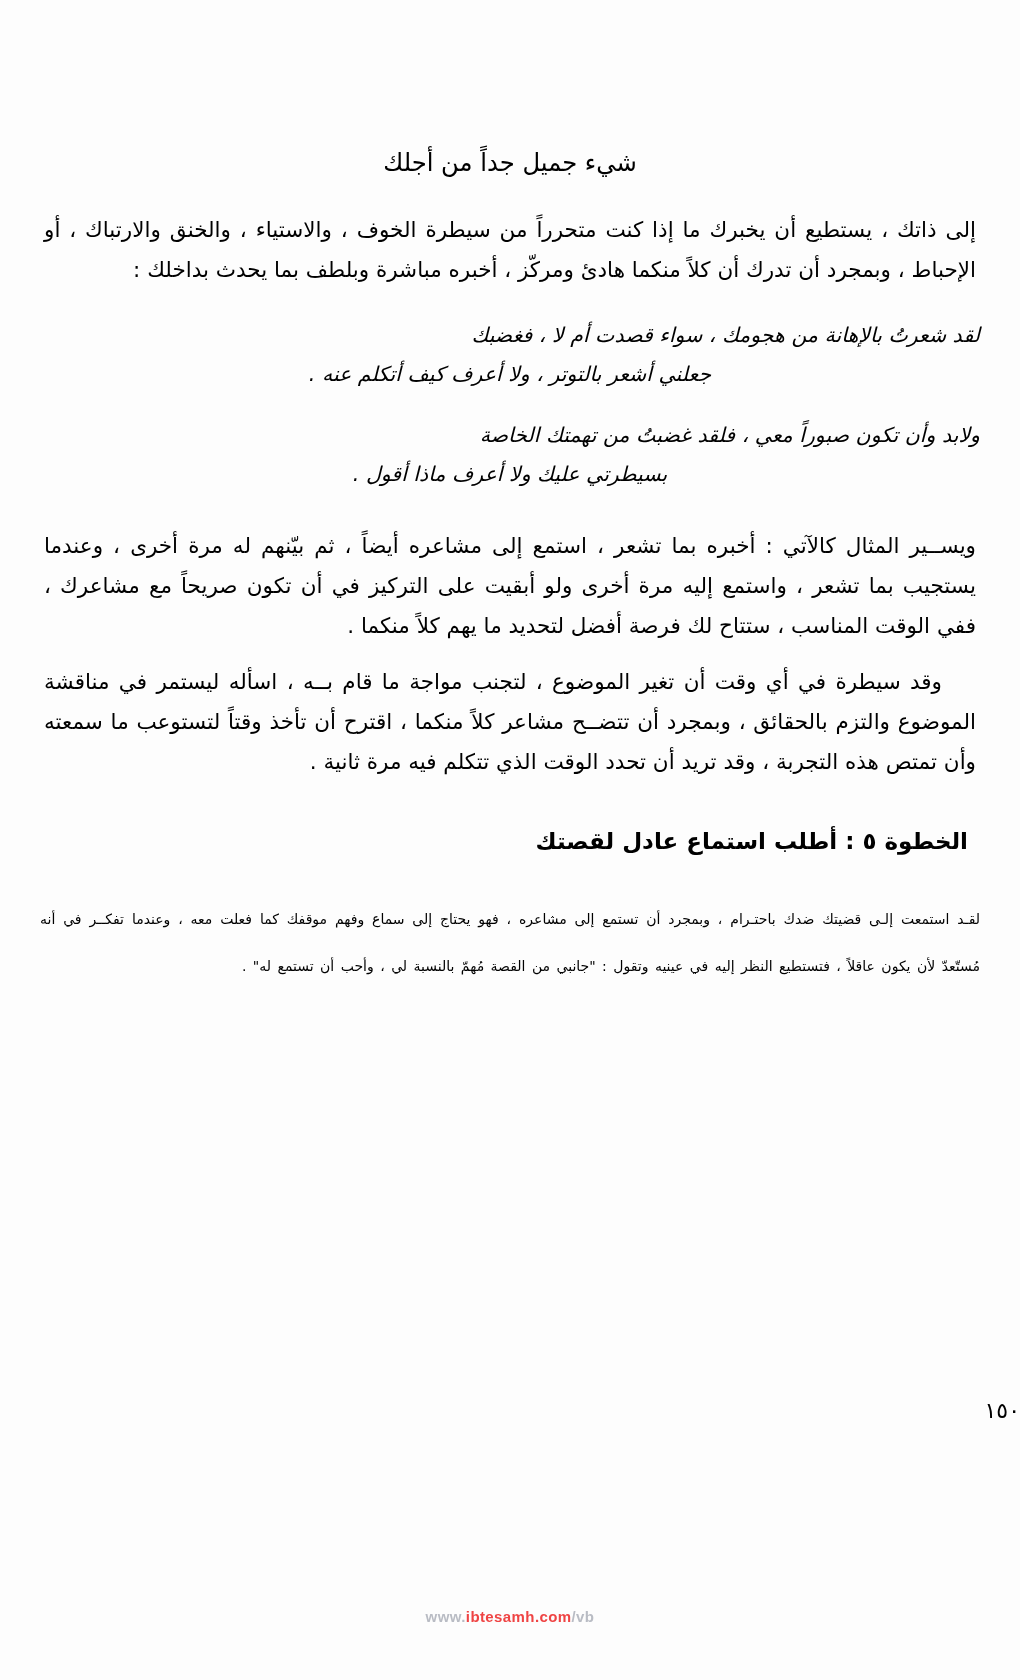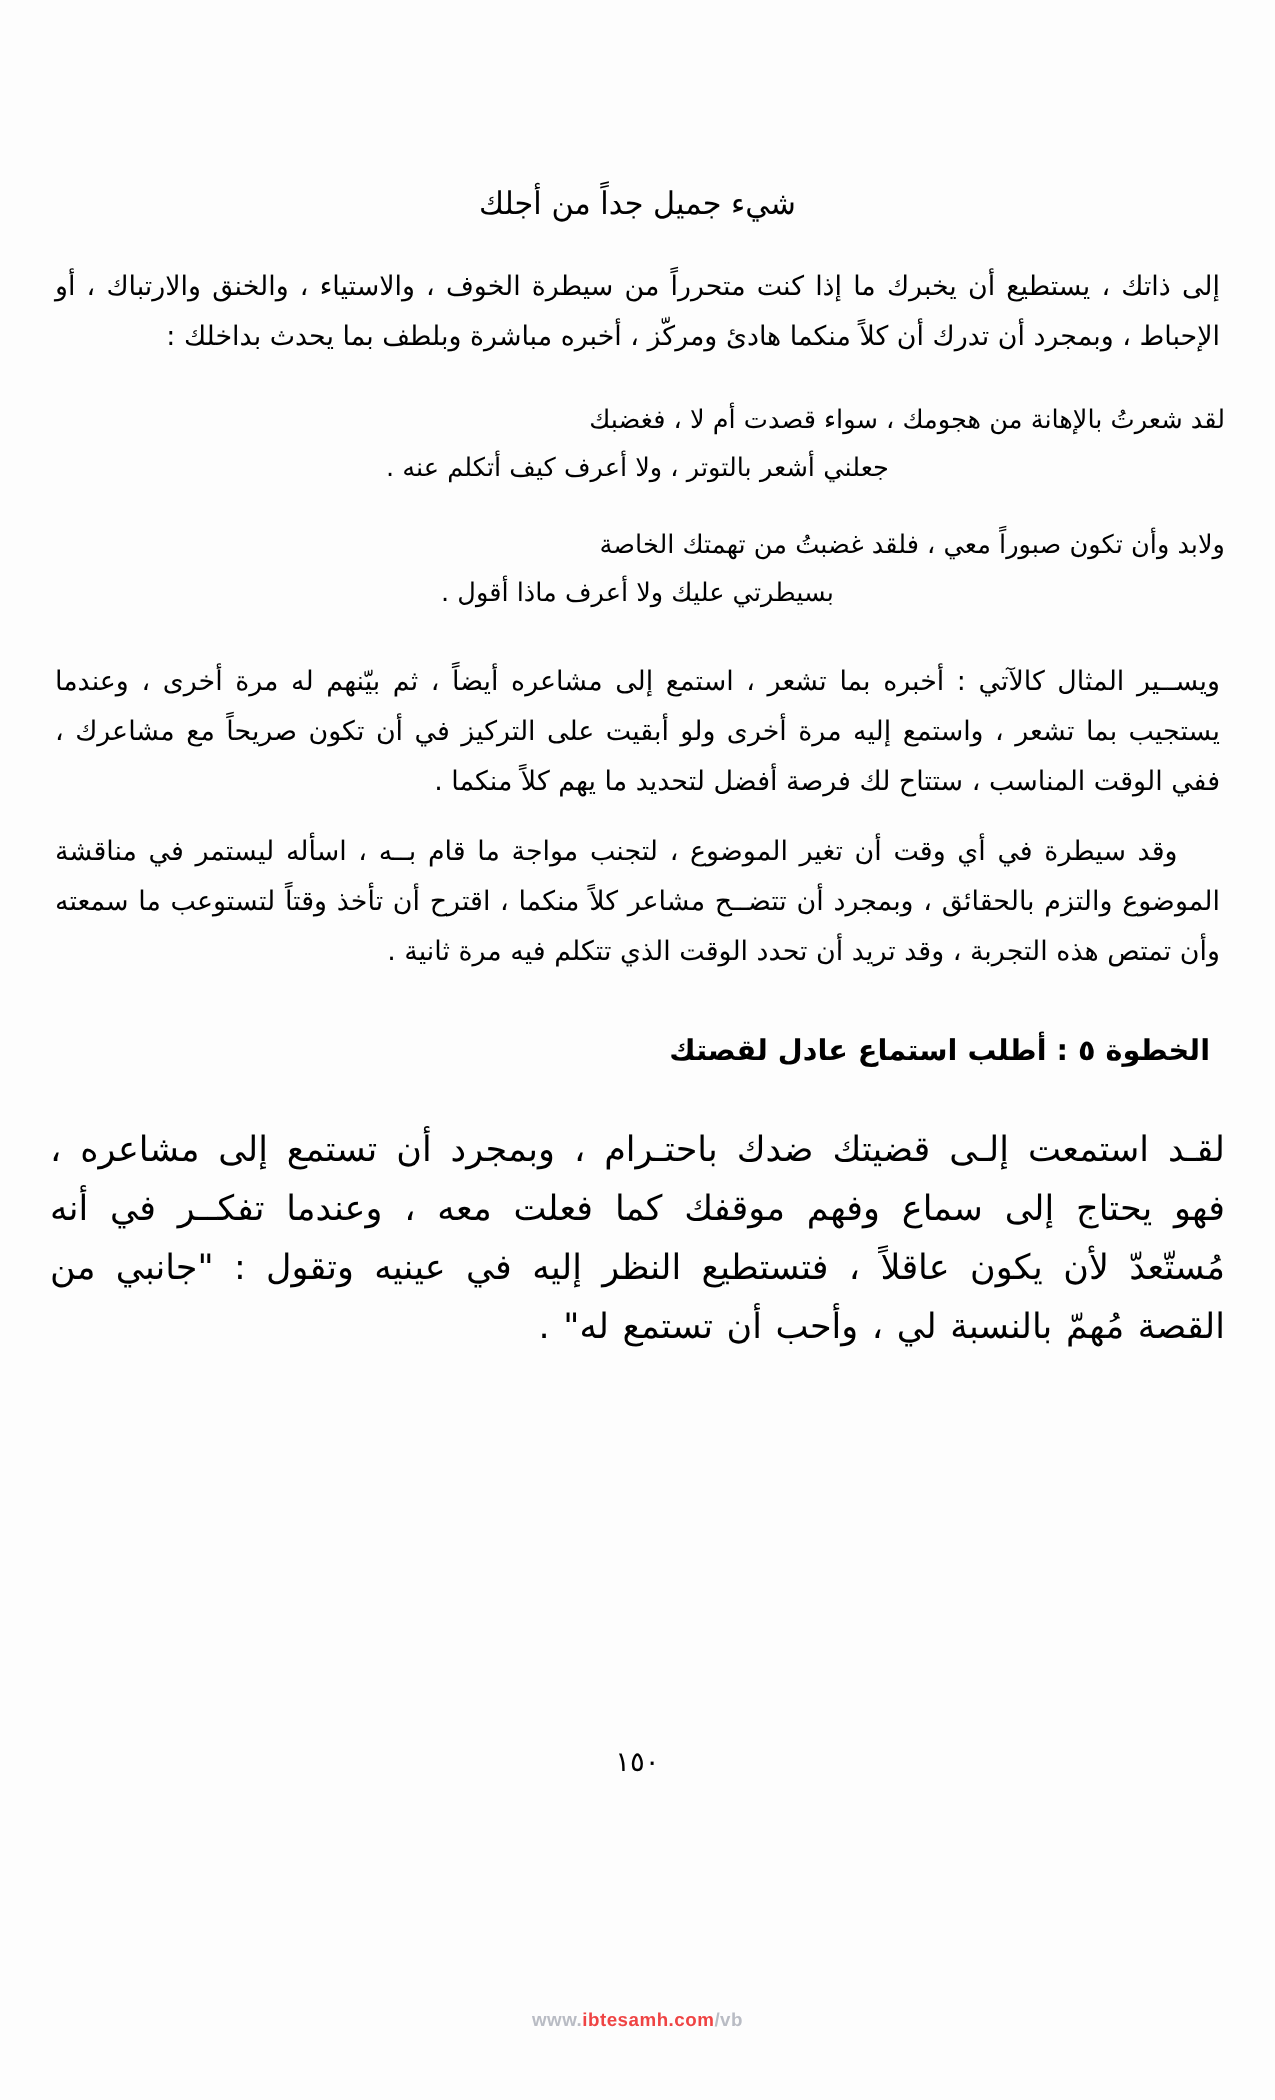--- a/index.html
+++ b/index.html
@@ -66,40 +66,40 @@
   .body-par.tight { padding-top: 12px; }
   .body-par.indent { text-indent: 34px; }
 
   .quote-block {
     font-size: 20.5px;
     line-height: 39px;
     margin: 0;
     padding-top: 22px;
     text-align: center;
   }
-  .quote-block .qline { display: block; }
+  .quote-block .qline { display: block; font-style: italic; }
   .quote-block .qline.lead { text-align: justify; text-align-last: right; }
 
   .spaced-par {
-    font-size: 28px;
+    font-size: 14px;
     line-height: 47px;
     text-align: justify;
     text-align-last: right;
     margin: 0;
     padding-top: 30px;
     word-spacing: 2px;
   }
 
   
   .page-number {
     position: absolute;
     top: 1398px;
     left: 0;
     right: 0;
-    text-align: center;
+    text-align: right;
     font-size: 22px;
     letter-spacing: 1px;
   }
 
   
   .watermark {
     position: absolute;
     top: 1608px;
     left: 0;
     right: 0;

